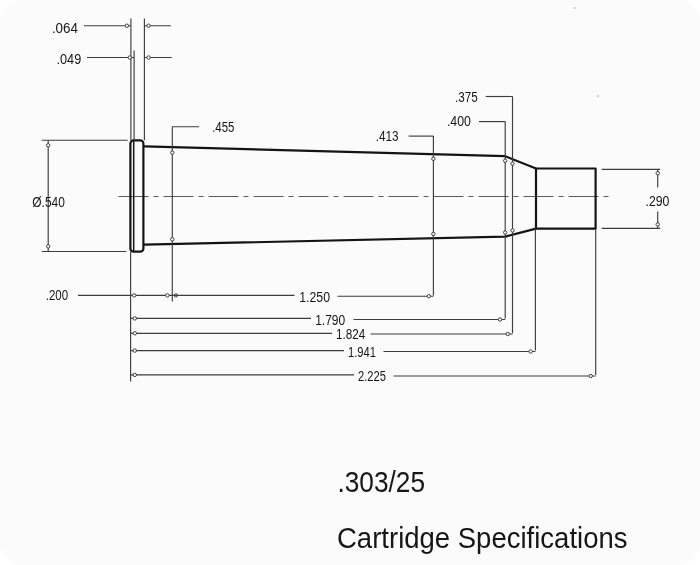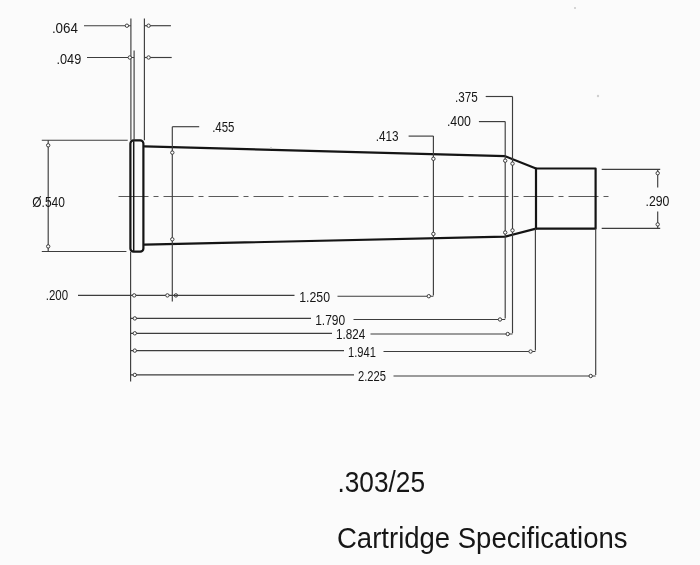--- a/index.html
+++ b/index.html
@@ -1,16 +1,16 @@
 <!DOCTYPE html>
 <html><head>
 <meta charset="utf-8">
 <style>
   html,body{margin:0;padding:0;background:#ffffff;}
-  .page{width:700px;height:565px;position:relative;background:#fbfbfb;overflow:hidden;}
+  .page{width:700px;height:565px;position:relative;background:#fbfbfb;overflow:hidden;border-radius:23px;}
   text{font-family:"Liberation Sans",sans-serif;fill:#161616;}
   .lbl{font-size:13.8px;}
   .dim{stroke:#3d3d3d;stroke-width:1.15;fill:none;}
   .out{stroke:#141414;stroke-width:2.2;fill:none;stroke-linejoin:round;stroke-linecap:round;}
   .ball{fill:#ffffff;stroke:#3c3c3c;stroke-width:1;}
 </style>
 </head>
 <body>
 <div class="page">
 <svg width="700" height="565" viewBox="0 0 700 565">

